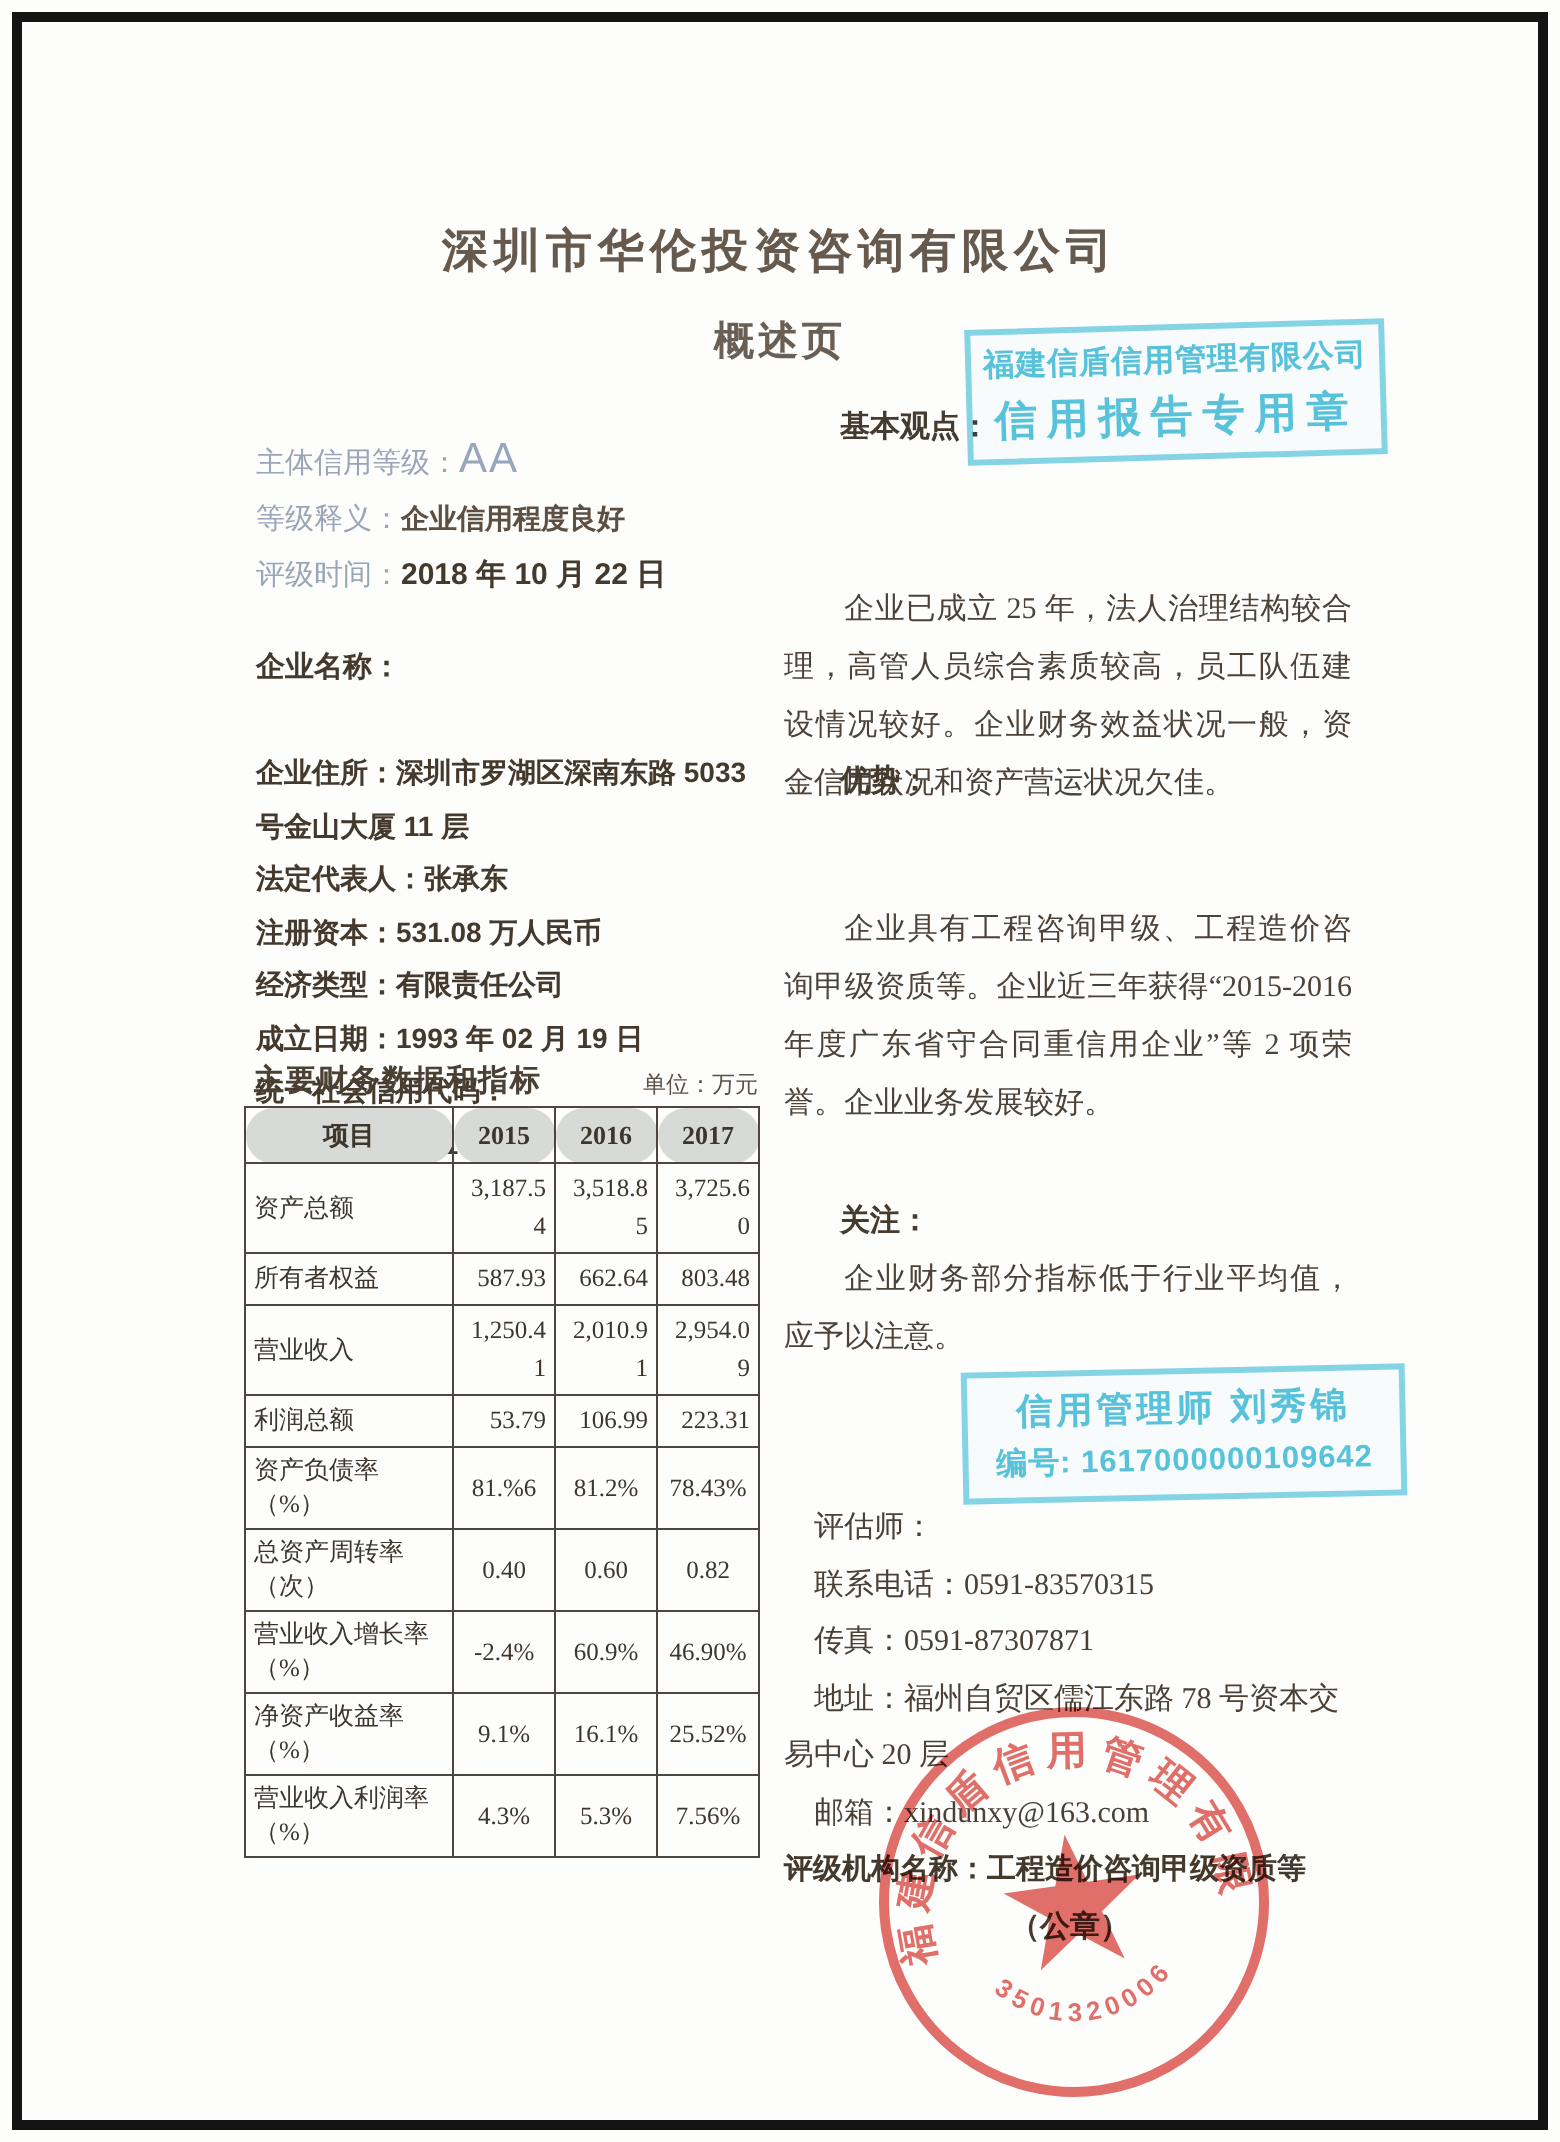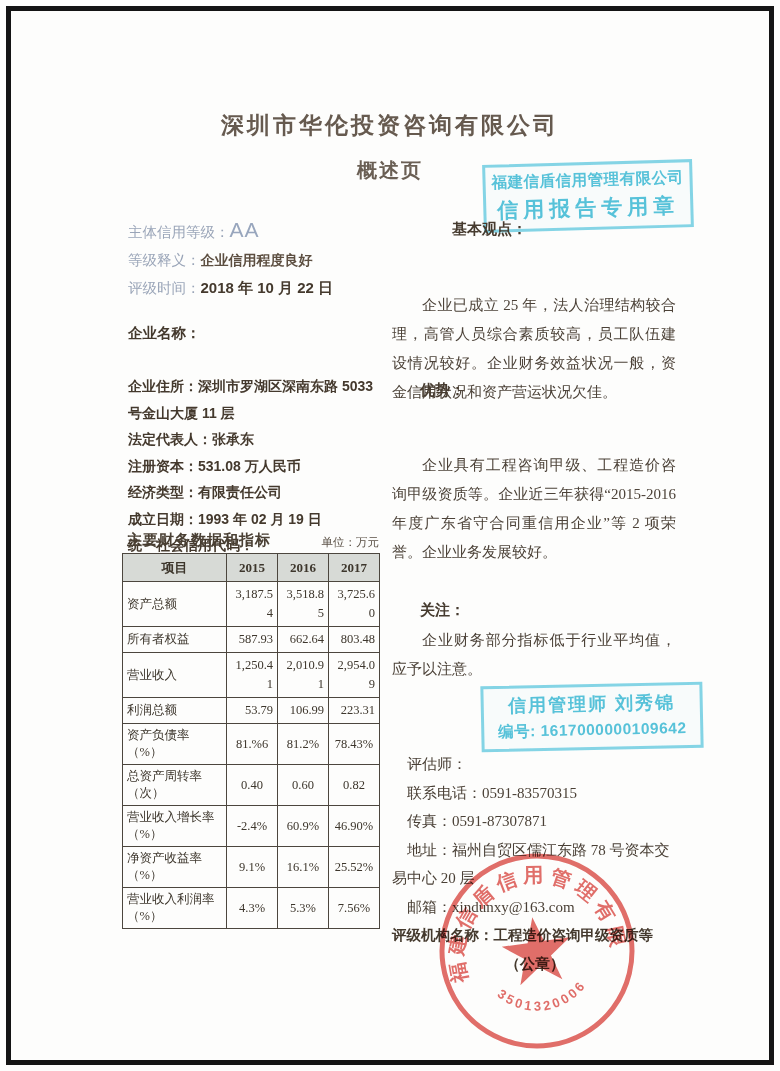--- a/index.html
+++ b/index.html
@@ -46,21 +46,21 @@
   .company-name-line { position:absolute; left:128px; top:324px; font-size:14.5px; font-weight:700; color:#44392d; }
   .company-info { position:absolute; left:128px; top:373px; width:256px; }
   .info-line { font-size:14px; font-weight:700; color:#44392d; line-height:26.5px; }
   
   .fin-title-row { position:absolute; left:127px; top:531px; width:252px; }
   .fin-title { font-size:15px; font-weight:700; color:#4a4034; letter-spacing:1px; float:left; }
   .fin-unit { font-size:11.5px; color:#5a5045; float:right; margin-top:4px; font-family:"Liberation Serif", serif; }
   table.fin { position:absolute; left:122px; top:553px; border-collapse:collapse; width:258px;
     font-family:"Liberation Serif", serif; }
   table.fin th, table.fin td { border:1.5px solid #4c463e; padding:3px 4px; color:#3d362c; }
-  table.fin th { background:#d7dad6; font-size:13px; font-weight:700; height:28px; }
+  table.fin th { background:#d7dad6; font-size:13px; font-weight:700; height:28px;border-radius:14px; }
   table.fin td.lblcell { font-size:12.5px; text-align:left; width:98px; }
   table.fin td.valcell { font-size:12.5px; width:48px; word-break:break-all; line-height:19px; }
   table.fin td.al-right { text-align:right; }
   table.fin td.al-center { text-align:center; }
   
   .rcol-sec-title { position:absolute; font-size:15px; font-weight:700; color:#463b2f; }
   .rcol-para {
     position:absolute; left:392px; width:284px;
     font-family:"Liberation Serif", serif; font-size:15px; color:#4c4238;
     line-height:29px; text-indent:2em; text-align:justify;
@@ -175,21 +175,21 @@
         </tr>
         <tr>
           <td class="lblcell">营业收入利润率（%）</td>
           <td class="valcell al-center">4.3%</td>
           <td class="valcell al-center">5.3%</td>
           <td class="valcell al-center">7.56%</td>
         </tr>
       </tbody>
   </table>
 
-  <div class="rcol-sec-title" style="left:420px; top:220px;margin-left:32px;">基本观点：</div>
+  <div class="rcol-sec-title" style="left:420px; top:204px;">基本观点：</div>
   <div class="rcol-para" style="top:243px;margin-top:48px;">企业已成立 25 年，法人治理结构较合理，高管人员综合素质较高，员工队伍建设情况较好。企业财务效益状况一般，资金信用状况和资产营运状况欠佳。</div>
 
   <div class="rcol-sec-title" style="left:420px; top:381px;">优势：</div>
   <div class="rcol-para" style="top:406px;margin-top:45px;">企业具有工程咨询甲级、工程造价咨询甲级资质等。企业近三年获得“2015-2016 年度广东省守合同重信用企业”等 2 项荣誉。企业业务发展较好。</div>
 
   <div class="rcol-sec-title" style="left:420px; top:601px;">关注：</div>
   <div class="rcol-para" style="top:626px;">企业财务部分指标低于行业平均值，应予以注意。</div>
 
   <div class="stamp-blue stamp-assessor">
     <div class="s-line1">信用管理师  刘秀锦</div>

